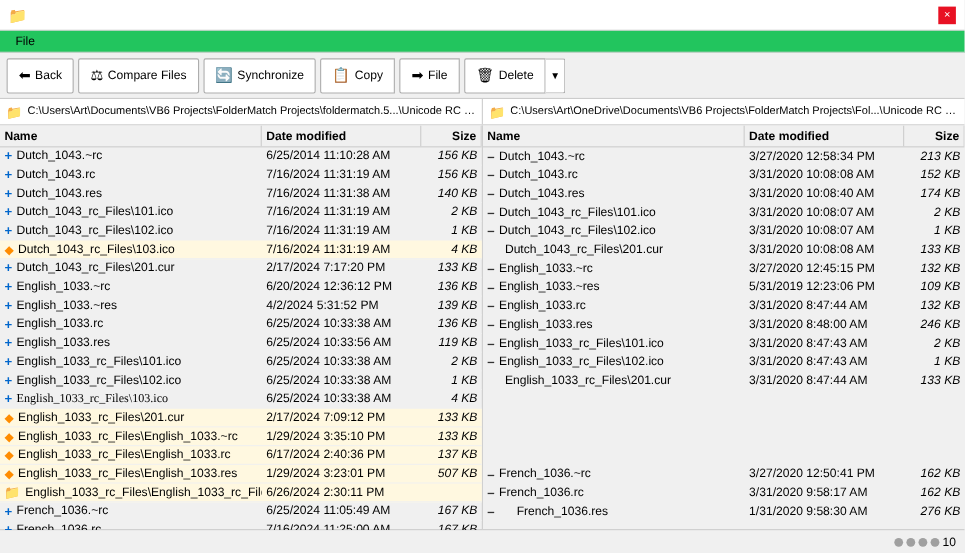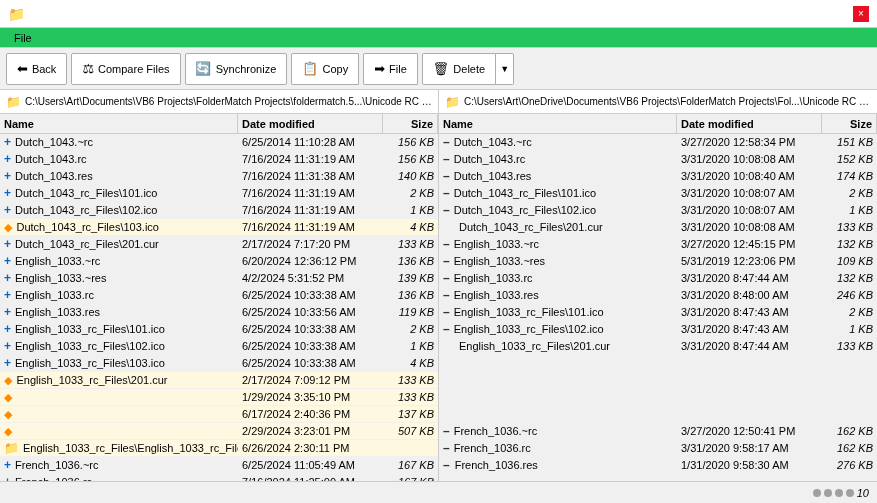--- a/index.html
+++ b/index.html
@@ -29,21 +29,21 @@
     .panel-scroll { overflow-y: auto; overflow-x: hidden; flex: 1; }
     .panel-scroll::-webkit-scrollbar { width: 12px; }
     .panel-scroll::-webkit-scrollbar-thumb { background: #c0c0c0; border: 2px solid #f0f0f0; }
     .panel-scroll::-webkit-scrollbar-track { background: #f0f0f0; }
     .file-row { display: flex; align-items: center; height: 17px; border-bottom: 1px solid #f0f0f0; }
     .file-cell { padding: 0 4px; overflow: hidden; text-overflow: ellipsis; white-space: nowrap; font-size: 11px; }
     .file-name { flex: 1; min-width: 0; display: flex; align-items: center; gap: 2px; }
     .file-date { width: 145px; flex-shrink: 0; }
     .file-size { width: 55px; flex-shrink: 0; text-align: right; font-style: italic; }
     .status-bar { background: #f0f0f0; border-top: 1px solid #ccc; height: 22px; display: flex; align-items: center; justify-content: flex-end; padding: 0 8px; font-size: 11px; }
-    .indicator { display: flex; align-items: center; gap: 3px; font-style: italic; }
+    .indicator { display: flex; align-items: center; gap: 3px; }
     .indicator-dot { width: 8px; height: 8px; background: #a0a0a0; border-radius: 50%; }
     .indicator-num { font-size: 11px; }
     .icon-plus { color: #0066cc; font-weight: bold; font-size: 12px; }
     .icon-minus { color: #333; font-weight: bold; font-size: 12px; }
     .icon-diff { color: #ff8c00; font-size: 11px; }
   </style>
 </head>
 <body>
 
 <div class="title-bar">
@@ -219,52 +219,55 @@
       <div class="file-cell file-name">
         <span class="icon-plus">+</span>
         <span style="margin-left:2px;">English_1033_rc_Files\102.ico</span>
       </div>
       <div class="file-cell file-date">6/25/2024 10:33:38 AM</div>
       <div class="file-cell file-size">1 KB</div>
     </div>
         <div class="file-row">
       <div class="file-cell file-name">
         <span class="icon-plus">+</span>
-        <span style="margin-left:2px;">English_1033_rc_Files\103.ico</span>
+        <span style="margin-left:2px;font-family:Liberation Serif, serif;">English_1033_rc_Files\103.ico</span>
       </div>
       <div class="file-cell file-date">6/25/2024 10:33:38 AM</div>
       <div class="file-cell file-size">4 KB</div>
     </div>
         <div class="file-row" style="background: rgb(255, 248, 224);">
       <div class="file-cell file-name">
         <span class="icon-diff">◆</span>
         <span style="margin-left:2px;">English_1033_rc_Files\201.cur</span>
       </div>
       <div class="file-cell file-date">2/17/2024 7:09:12 PM</div>
       <div class="file-cell file-size">133 KB</div>
     </div>
         <div class="file-row" style="background: rgb(255, 248, 224);">
       <div class="file-cell file-name">
         <span class="icon-diff">◆</span>
+        <span style="margin-left:2px;">English_1033_rc_Files\English_1033.~rc</span>
       </div>
       <div class="file-cell file-date">1/29/2024 3:35:10 PM</div>
       <div class="file-cell file-size">133 KB</div>
     </div>
         <div class="file-row" style="background: rgb(255, 248, 224);">
       <div class="file-cell file-name">
         <span class="icon-diff">◆</span>
+        <span style="margin-left:2px;">English_1033_rc_Files\English_1033.rc</span>
       </div>
       <div class="file-cell file-date">6/17/2024 2:40:36 PM</div>
       <div class="file-cell file-size">137 KB</div>
     </div>
         <div class="file-row" style="background: rgb(255, 248, 224);">
       <div class="file-cell file-name">
         <span class="icon-diff">◆</span>
-      </div>
-      <div class="file-cell file-date">2/29/2024 3:23:01 PM</div>
+        <span style="margin-left:2px;">English_1033_rc_Files\English_1033.res</span>
+      </div>
+      <div class="file-cell file-date">1/29/2024 3:23:01 PM</div>
       <div class="file-cell file-size">507 KB</div>
     </div>
         <div class="file-row" style="background: rgb(255, 248, 224);">
       <div class="file-cell file-name">
         <span style="color:#ffd700;font-size:12px;">📁</span>
         <span style="margin-left:2px;">English_1033_rc_Files\English_1033_rc_Files\</span>
       </div>
       <div class="file-cell file-date">6/26/2024 2:30:11 PM</div>
       <div class="file-cell file-size"></div>
     </div>
@@ -299,21 +302,21 @@
         <span>Size</span>
       </div>
     </div>
     <div class="panel-scroll" id="right-panel-scroll">
         <div class="file-row">
       <div class="file-cell file-name">
         <span class="icon-minus">–</span>
         <span style="margin-left:2px;">Dutch_1043.~rc</span>
       </div>
       <div class="file-cell file-date">3/27/2020 12:58:34 PM</div>
-      <div class="file-cell file-size">151 KB</div>
+      <div class="file-cell file-size">213 KB</div>
     </div>
         <div class="file-row">
       <div class="file-cell file-name">
         <span class="icon-minus">–</span>
         <span style="margin-left:2px;">Dutch_1043.rc</span>
       </div>
       <div class="file-cell file-date">3/31/2020 10:08:08 AM</div>
       <div class="file-cell file-size">152 KB</div>
     </div>
         <div class="file-row">
@@ -448,21 +451,21 @@
       <div class="file-cell file-name">
         <span class="icon-minus">–</span>
         <span style="margin-left:2px;">French_1036.rc</span>
       </div>
       <div class="file-cell file-date">3/31/2020 9:58:17 AM</div>
       <div class="file-cell file-size">162 KB</div>
     </div>
         <div class="file-row">
       <div class="file-cell file-name">
         <span class="icon-minus">–</span>
-        <span style="margin-left:3px;">French_1036.res</span>
+        <span style="margin-left:18px;">French_1036.res</span>
       </div>
       <div class="file-cell file-date">1/31/2020 9:58:30 AM</div>
       <div class="file-cell file-size">276 KB</div>
     </div>
       </div>
   </div>
 </div>
 
 <div class="status-bar">
   <div class="indicator">

